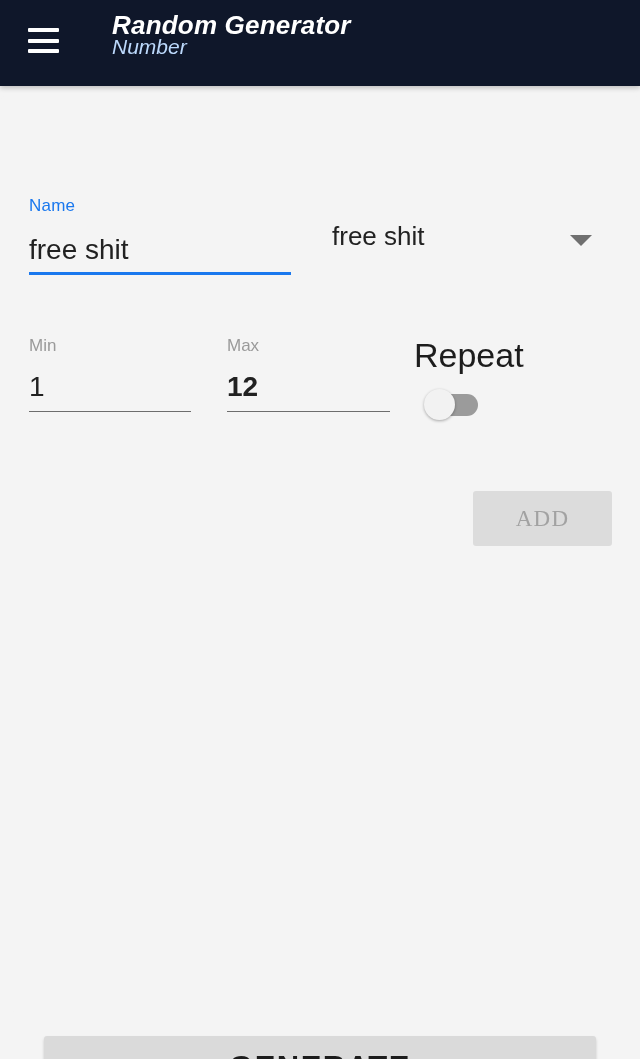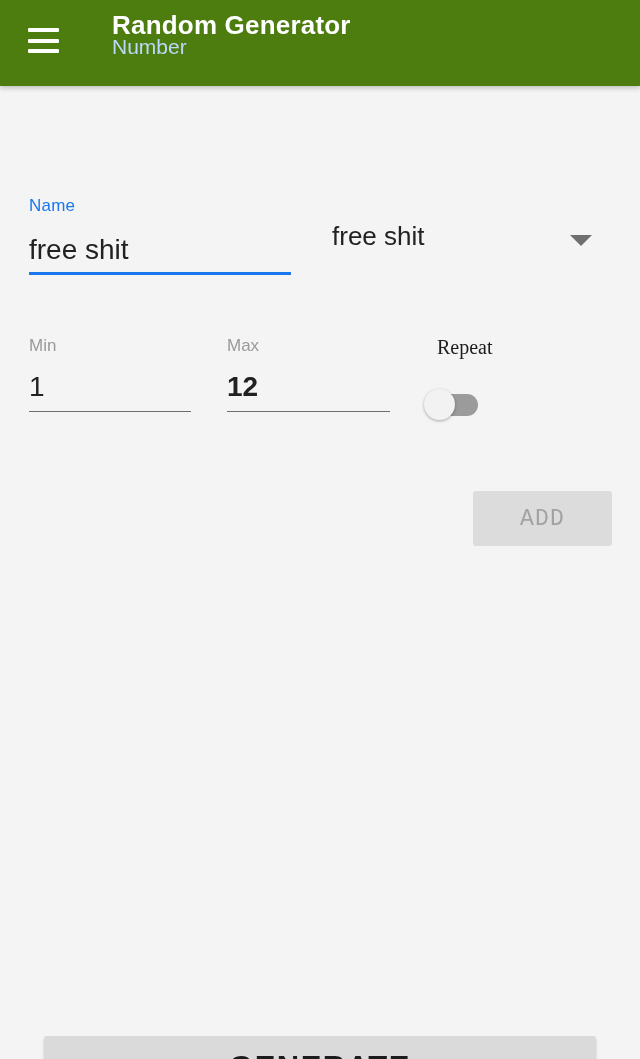--- a/index.html
+++ b/index.html
@@ -15,23 +15,24 @@
     position: relative;
   }
 
   
   .appbar {
     position: absolute;
     left: 0;
     top: 0;
     width: 640px;
     height: 86px;
-    background: #4d7c0f;
+    background: #0f172a;
     box-shadow: 0 2px 5px rgba(0,0,0,0.22);
     z-index: 5;
+    font-style: italic;
   }
   .hamburger {
     position: absolute;
     left: 28px;
     top: 28px;
     width: 31px;
     height: 25px;
     display: flex;
     flex-direction: column;
     justify-content: space-between;
@@ -170,25 +171,24 @@
   .field-min .field-input { width: 162px; }
   .field-min .field-underline { width: 162px; }
 
   .field-max { left: 227px; top: 250px; width: 163px; }
   .field-max .field-input { width: 163px; font-weight: bold; }
   .field-max .field-underline { width: 163px; }
 
   
   .repeat-label {
     position: absolute;
-    left: 437px;
+    left: 414px;
     top: 250px;
-    font-size: 20px;
+    font-size: 34px;
     color: #1d1d1d;
-    font-family: Liberation Serif, serif;
   }
   .switch {
     position: absolute;
     left: 424px;
     top: 302px;
     width: 54px;
     height: 32px;
     cursor: pointer;
   }
   .switch-track {
@@ -244,21 +244,21 @@
 
   .add-button {
     position: absolute;
     left: 473px;
     top: 405px;
     width: 139px;
     height: 55px;
     background: #dcdcdc;
     border: none;
     border-radius: 3px;
-    font-family: Liberation Mono, monospace;
+    font-family: Liberation Serif, serif;
     font-size: 23px;
     color: #a2a2a2;
     letter-spacing: 1.2px;
     cursor: default;
   }
 
   
   .generate-button {
     position: absolute;
     left: 44px;

